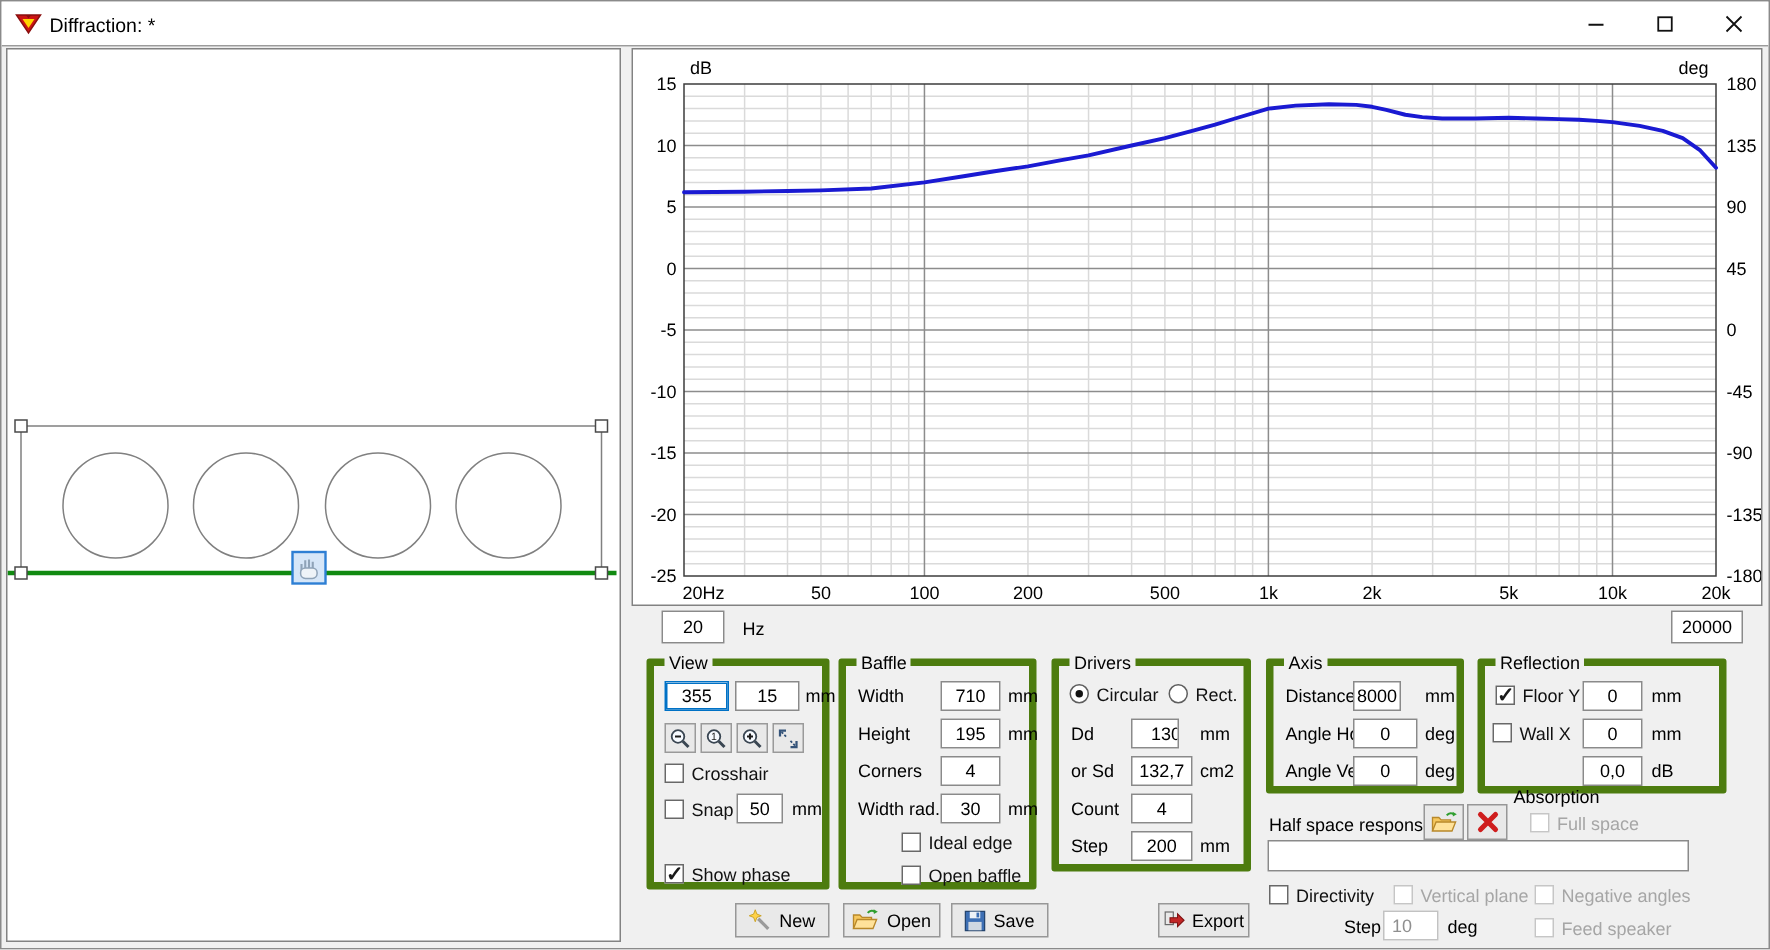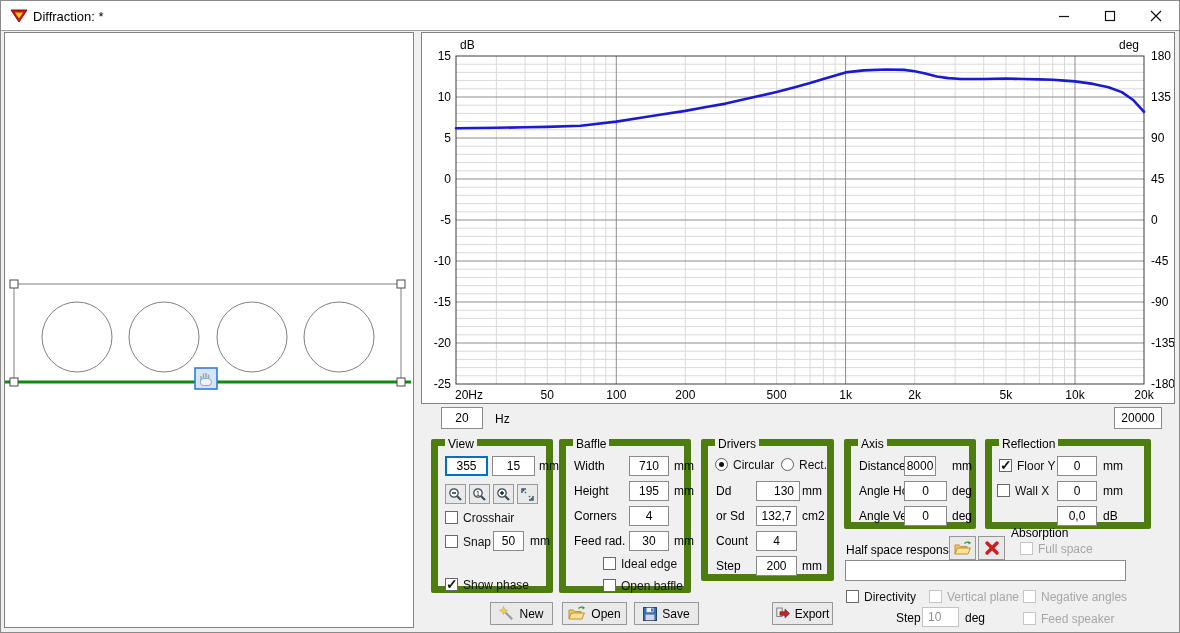--- a/index.html
+++ b/index.html
@@ -2,21 +2,21 @@
 <html><head>
 <meta charset="utf-8">
 <style>
   html,body{margin:0;padding:0;background:#e8e8e8;font-family:"Liberation Sans",sans-serif;font-size:12px;color:#111;}
   .win{position:relative;width:1180px;height:633px;background:#f0f0f0;border:1px solid #8a8a8a;box-sizing:border-box;overflow:hidden;}
   .titlebar{position:absolute;left:0;top:0;width:100%;height:30px;background:#ffffff;border-bottom:1px solid #9b9b9b;box-sizing:border-box;}
   .title-text{position:absolute;left:32px;top:8px;font-size:13px;color:#000;white-space:nowrap;}
   .app-ico{position:absolute;left:9px;top:7px;}
   .wbtn{position:absolute;top:0;width:46px;height:29px;display:flex;align-items:center;justify-content:center;background:transparent;border:none;}
   .sunken{position:absolute;background:#ffffff;border:1px solid #828282;box-sizing:border-box;}
-  .grp{position:absolute;border:7px solid #4d7c0f;border-radius:2px;box-sizing:border-box;}
+  .grp{position:absolute;border:5px solid #4d7c0f;border-radius:2px;box-sizing:border-box;}
   .glabel{position:absolute;top:-9px;left:7px;background:#f0f0f0;padding:0 3px;color:#000;white-space:nowrap;}
   .lbl{position:absolute;white-space:nowrap;color:#000;}
   .dis{color:#a6a6a6;}
   .tb{position:absolute;height:20px;border:1px solid #8a8a8a;background:#fff;font:12px "Liberation Sans",sans-serif;text-align:center;padding:0;box-sizing:border-box;color:#000;}
   .tb.focused{border:1px solid #0071c5;box-shadow:inset 0 0 0 1px #0071c5;}
   .tb.disabled{border-color:#c2c2c2;color:#8f8f8f;text-align:left;padding-left:5px;}
   .cb{position:absolute;display:flex;align-items:center;gap:5px;height:15px;}
   .cb .box{width:13px;height:13px;border:1px solid #686868;background:#fff;position:relative;flex:none;box-sizing:border-box;}
   .cb.checked .box::after{content:"\2713";position:absolute;left:0px;top:-3px;font-size:14px;font-weight:bold;color:#1a1a1a;}
   .cb.disabled .box{border-color:#c6c6c6;}
@@ -259,21 +259,21 @@
   <div class="grp" style="left:558px;top:438px;width:132px;height:154px;">
     <span class="glabel">Baffle</span>
     <span class="lbl" style="left:8px;top:13px;">Width</span>
     <input class="tb" style="left: 63px; top: 10px; width: 40px;" value="710">
     <span class="lbl" style="left:108px;top:13px;">mm</span>
     <span class="lbl" style="left:8px;top:38px;">Height</span>
     <input class="tb" style="left: 63px; top: 35px; width: 40px;" value="195">
     <span class="lbl" style="left:108px;top:38px;">mm</span>
     <span class="lbl" style="left:8px;top:63px;">Corners</span>
     <input class="tb" style="left: 63px; top: 60px; width: 40px;" value="4">
-    <span class="lbl" style="left:8px;top:88px;">Feed rad.</span>
+    <span class="lbl" style="left:8px;top:88px;">Width rad.</span>
     <input class="tb" style="left: 63px; top: 85px; width: 40px;" value="30">
     <span class="lbl" style="left:108px;top:88px;">mm</span>
     <span class="cb" style="left:37px;top:110px;">
       <span class="box"></span>
       <span class="t">Ideal edge</span>
     </span>
     <span class="cb" style="left:37px;top:132px;">
       <span class="box"></span>
       <span class="t">Open baffle</span>
     </span>
@@ -283,21 +283,21 @@
     <span class="glabel">Drivers</span>
     <span class="rad checked" style="left:7px;top:11px;">
       <span class="dot"></span>
       <span class="t">Circular</span>
     </span>
     <span class="rad" style="left:73px;top:11px;">
       <span class="dot"></span>
       <span class="t">Rect.</span>
     </span>
     <span class="lbl" style="left:8px;top:38px;">Dd</span>
-    <input class="tb" style="left: 48px; top: 35px; width: 44px; padding-left: 12px;" value="130">
+    <input class="tb" style="left: 48px; top: 35px; width: 32px; padding-left: 12px;" value="130">
     <span class="lbl" style="left:94px;top:38px;">mm</span>
     <span class="lbl" style="left:8px;top:63px;">or Sd</span>
     <input class="tb" style="left: 48px; top: 60px; width: 41px;" value="132,7">
     <span class="lbl" style="left:94px;top:63px;">cm2</span>
     <span class="lbl" style="left:8px;top:88px;">Count</span>
     <input class="tb" style="left: 48px; top: 85px; width: 41px;" value="4">
     <span class="lbl" style="left:8px;top:113px;">Step</span>
     <input class="tb" style="left: 48px; top: 110px; width: 41px;" value="200">
     <span class="lbl" style="left:94px;top:113px;">mm</span>
   </div>

